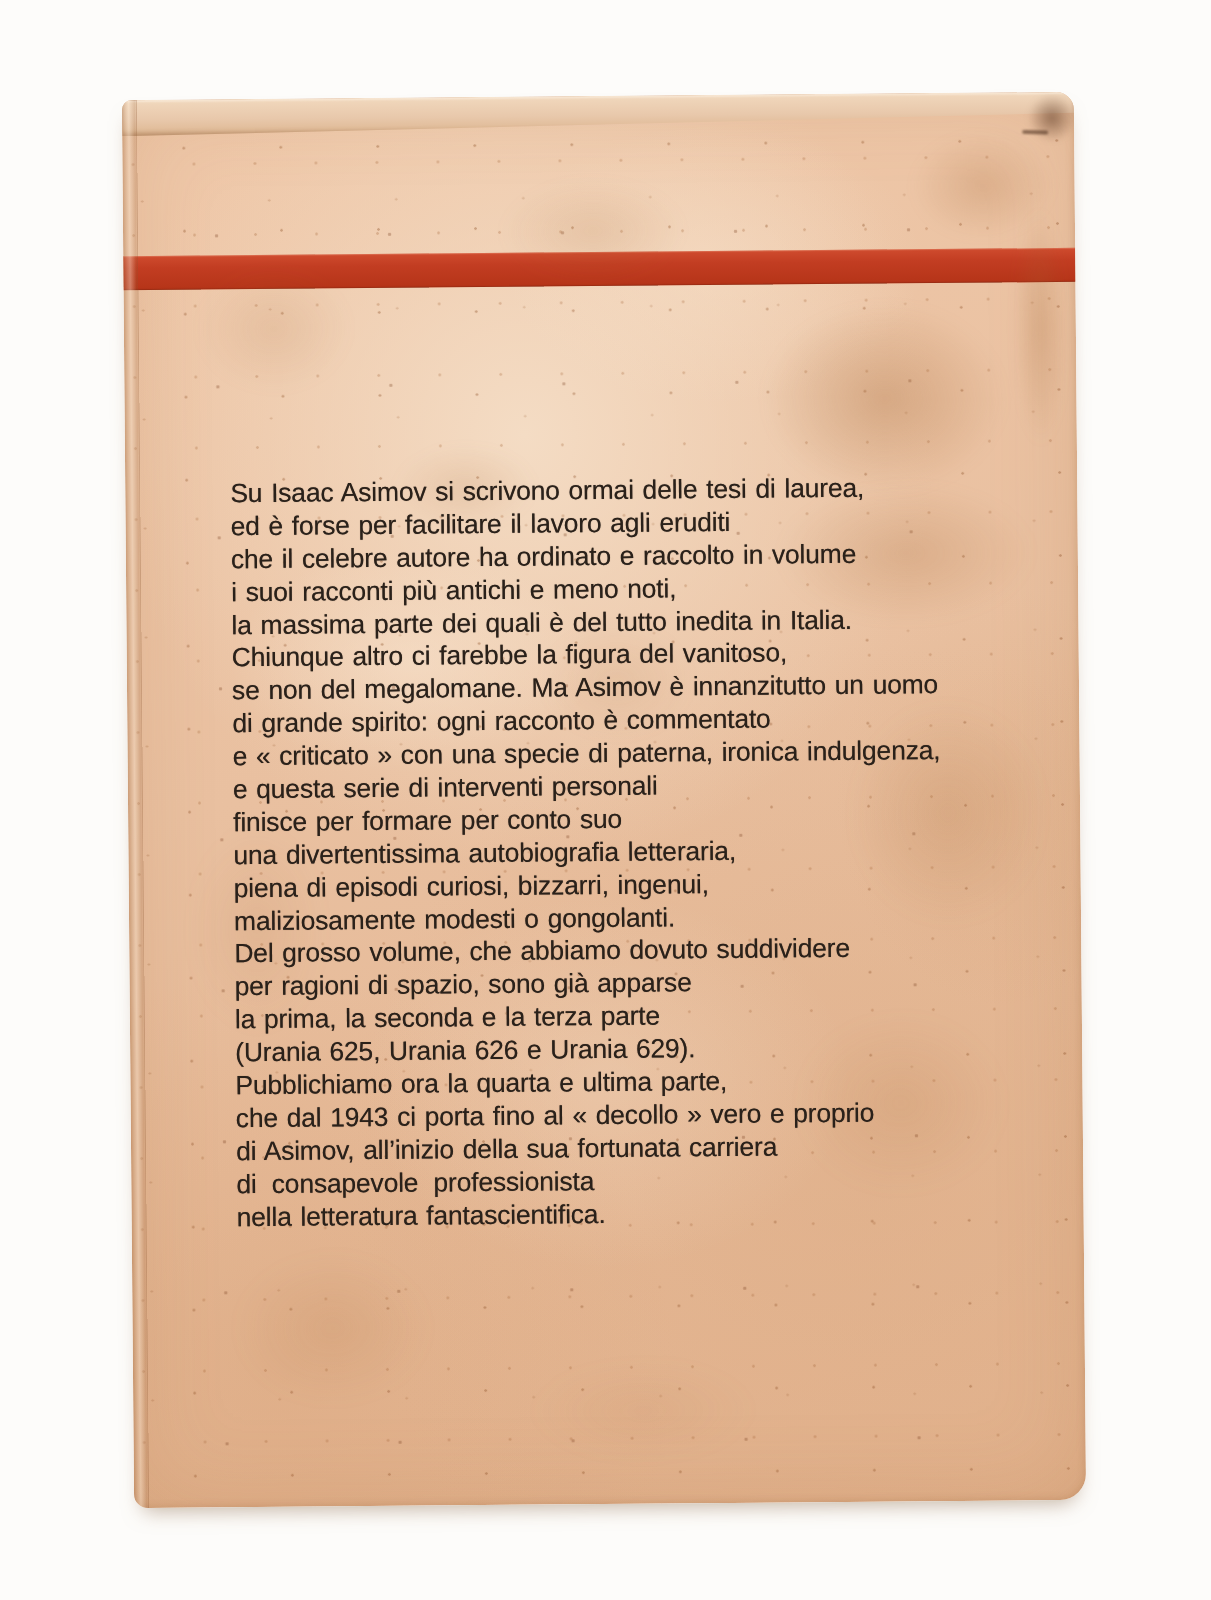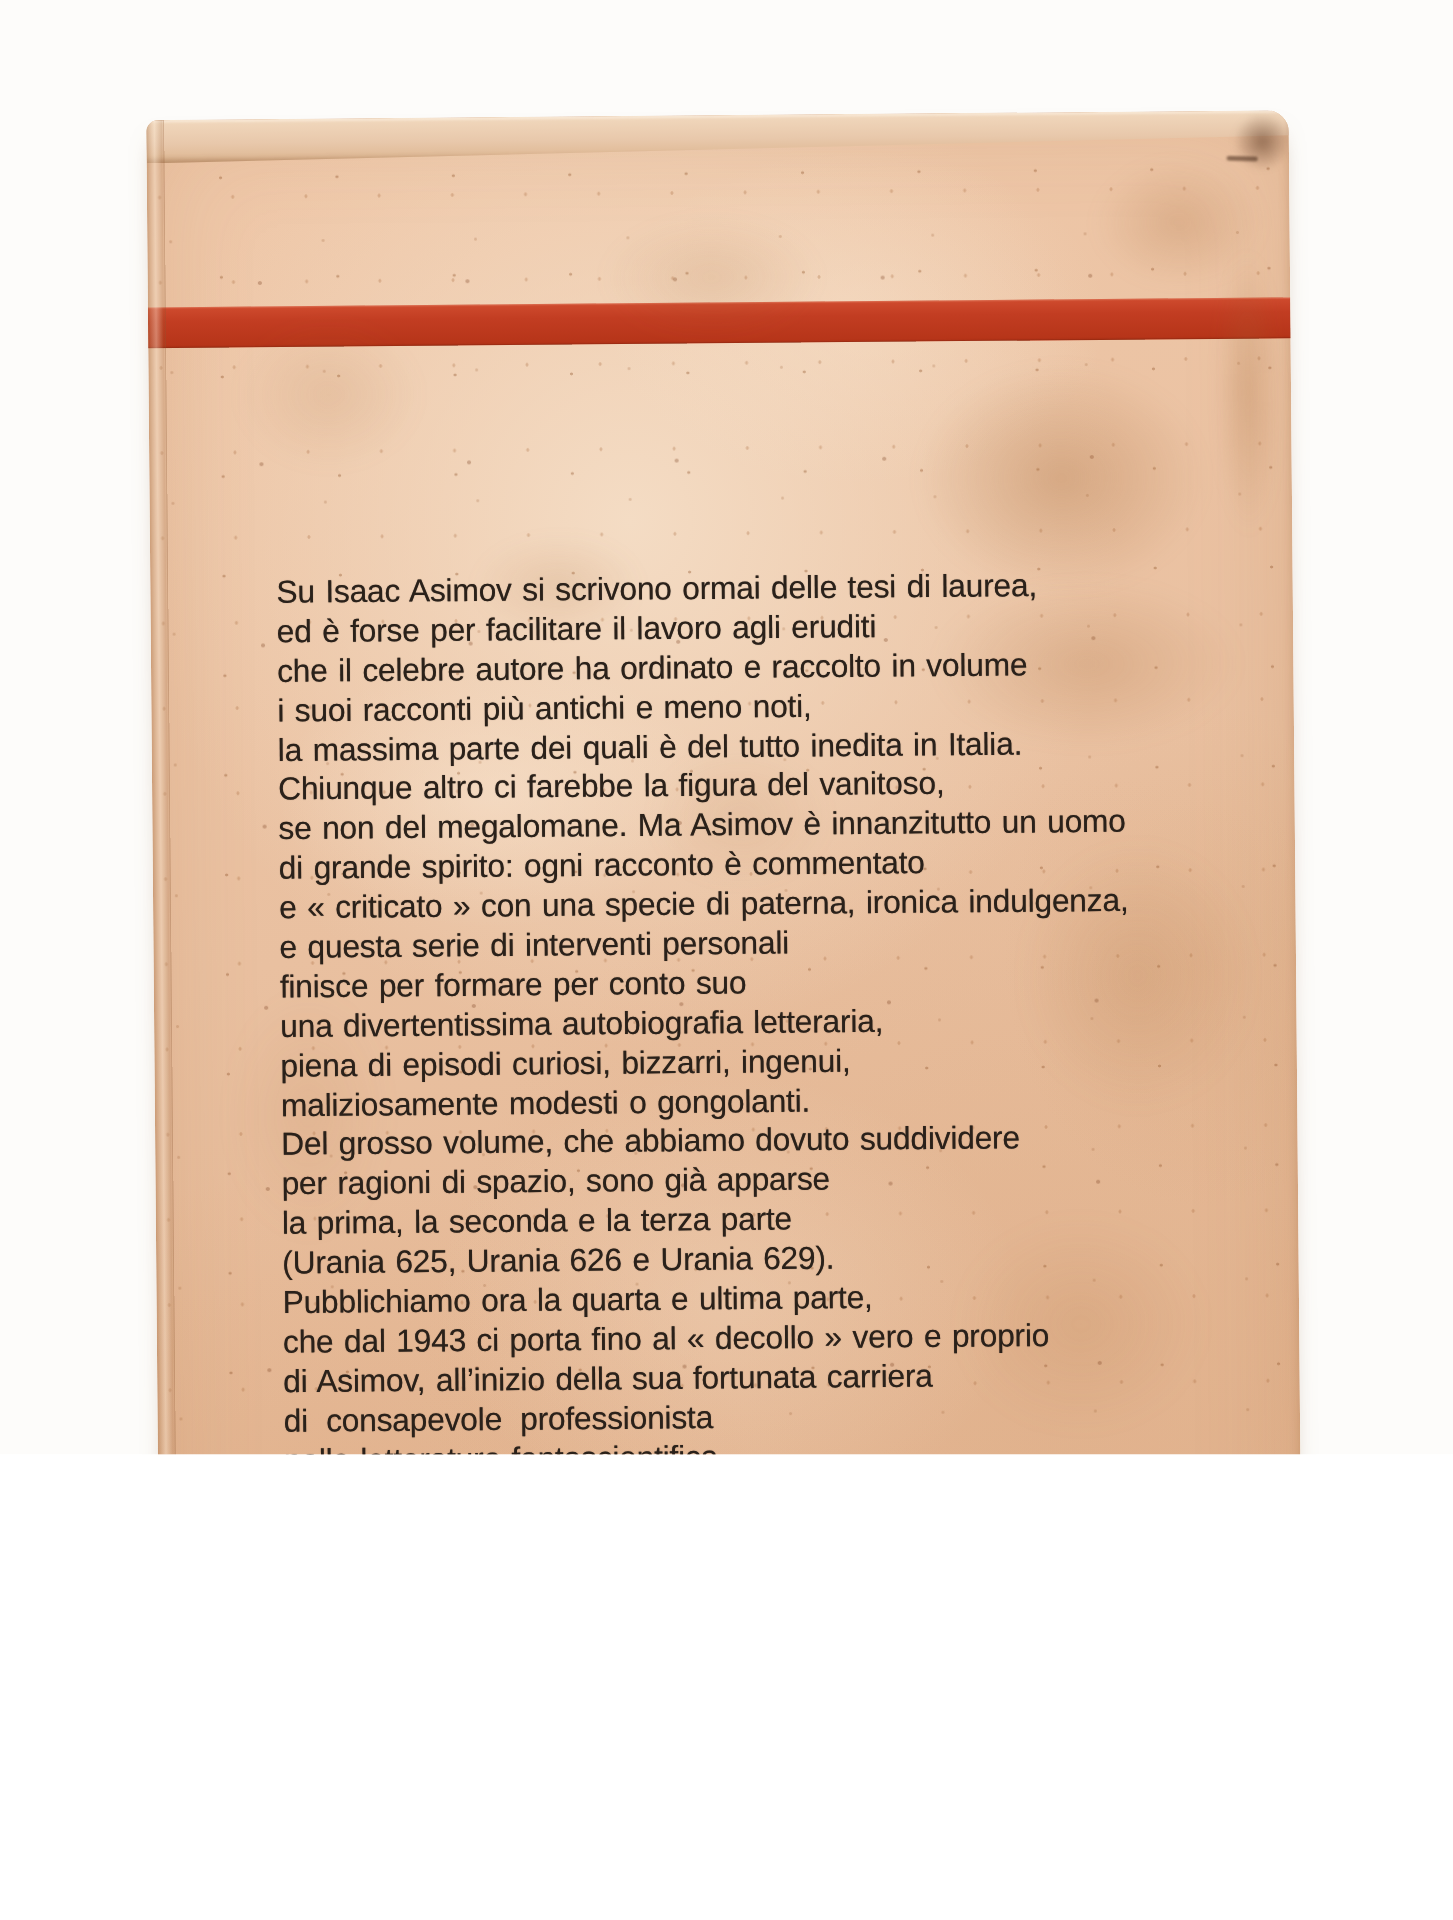--- a/index.html
+++ b/index.html
@@ -1,18 +1,18 @@
 <!DOCTYPE html>
 <html style="--page-bg: #fdfcfa; --cover-base: #e9c0a0; --cover-light: #f4dcc4; --page-edge: #e8c8ab; --stripe: #c23d22; --ink: #2a211a;"><head>
 <meta charset="utf-8">
 <style>
   html,body{margin:0;padding:0;background:#ffffff;}
   .photo{
     position:relative;
-    width:1211px;height:1212px;
+    width:1211px;height:1600px;
     background:var(--page-bg,#fdfcfa);
     overflow:hidden;
     font-family:"Liberation Sans","DejaVu Sans",sans-serif;
   }
   
   .book{
     position:absolute;
     left:128px;top:96px;
     width:952px;height:1408px;
     background:

